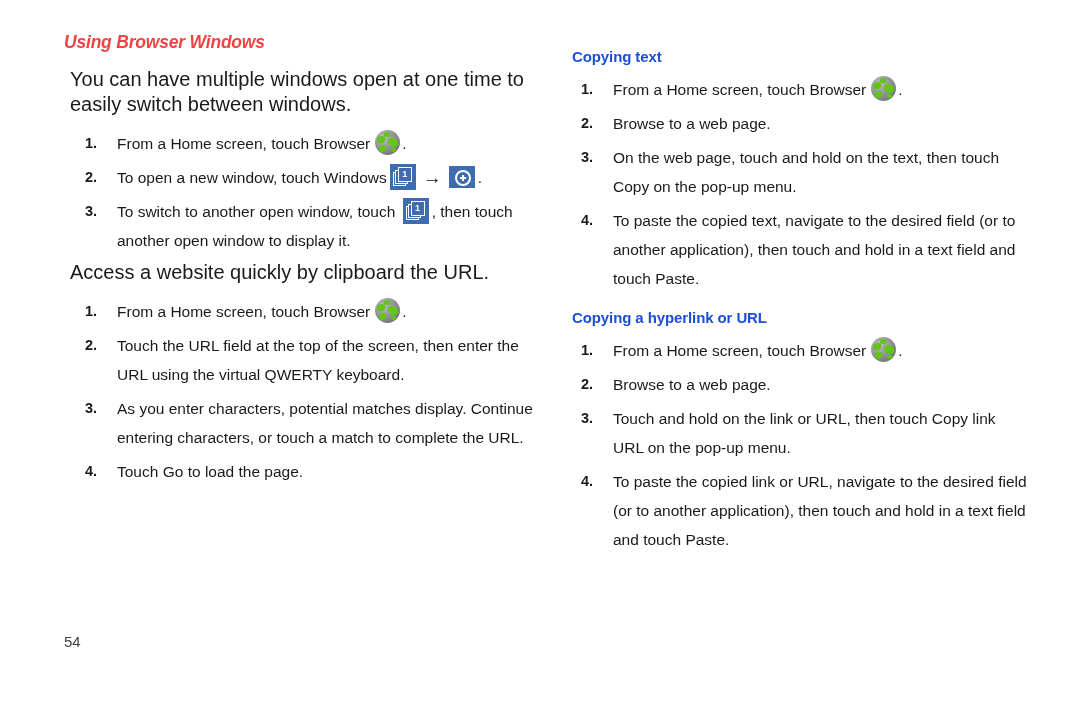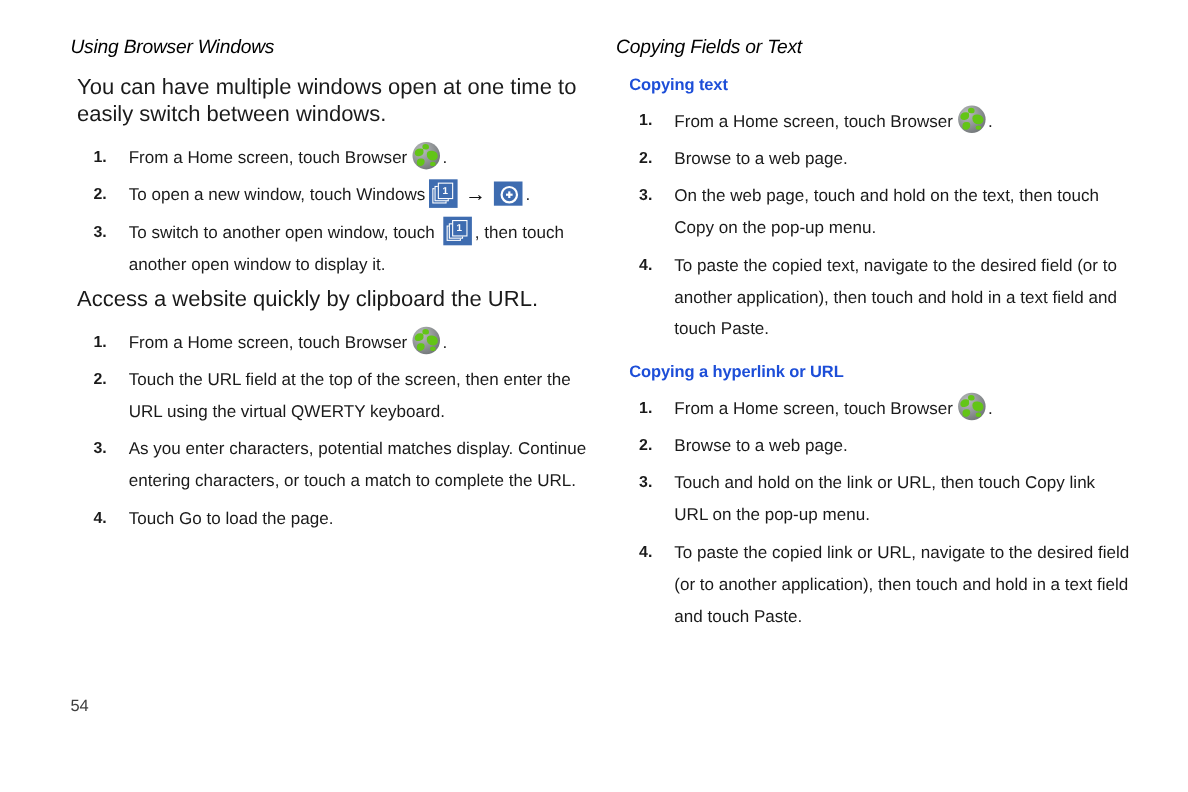--- a/index.html
+++ b/index.html
@@ -22,23 +22,23 @@
   .column {
     position: absolute;
     top: 32px;
     width: 470px;
   }
   .col-left  { left: 64px; }
   .col-right { left: 560px; }
 
   h2.section-heading {
     font-size: 17.5px;
-    font-weight: normal;
+    font-weight: bold;
     font-style: italic;
-    color: #000000;
+    color: #ef4444;
     margin: 0 0 14px 0;
     letter-spacing: -0.2px;
   }
   h3.sub-heading {
     font-size: 15px;
     font-weight: bold;
     color: #1d4ed8;
     margin: 16px 0 10px 12px;
     letter-spacing: -0.1px;
   }
@@ -178,21 +178,20 @@
       </ol>
       <p class="body-text">Access a website quickly by clipboard the URL.</p>
       <ol class="steps">
         <li><span class="num">1.</span>From a Home screen, touch <b class="term">Browser</b><span class="icon icon-globe"><i class="c1"></i><i class="c2"></i><i class="c3"></i><i class="c4"></i><i class="c5"></i></span>.</li>
         <li><span class="num">2.</span>Touch the <b class="term">URL</b> field at the top of the screen, then enter the URL using the virtual QWERTY keyboard.</li>
         <li><span class="num">3.</span>As you enter characters, potential matches display. Continue entering characters, or touch a match to complete the URL.</li>
         <li><span class="num">4.</span>Touch <b class="term">Go</b> to load the page.</li>
       </ol>
     </div>
   <div class="column col-right">
-      <h2 class="section-heading">Copying Fields or Text</h2>
       <h3 class="sub-heading">Copying text</h3>
       <ol class="steps">
         <li><span class="num">1.</span>From a Home screen, touch <b class="term">Browser</b><span class="icon icon-globe"><i class="c1"></i><i class="c2"></i><i class="c3"></i><i class="c4"></i><i class="c5"></i></span>.</li>
         <li><span class="num">2.</span>Browse to a web page.</li>
         <li><span class="num">3.</span>On the web page, touch and hold on the text, then touch <b class="term">Copy</b> on the pop-up menu.</li>
         <li><span class="num">4.</span>To paste the copied text, navigate to the desired field (or to another application), then touch and hold in a text field and touch <b class="term">Paste</b>.</li>
       </ol>
       <h3 class="sub-heading">Copying a hyperlink or URL</h3>
       <ol class="steps">
         <li><span class="num">1.</span>From a Home screen, touch <b class="term">Browser</b><span class="icon icon-globe"><i class="c1"></i><i class="c2"></i><i class="c3"></i><i class="c4"></i><i class="c5"></i></span>.</li>

